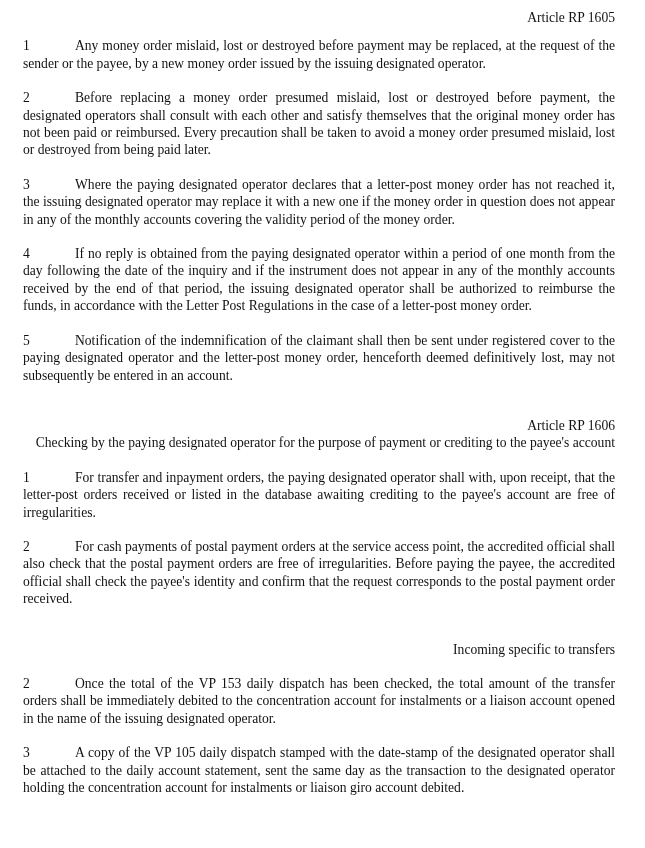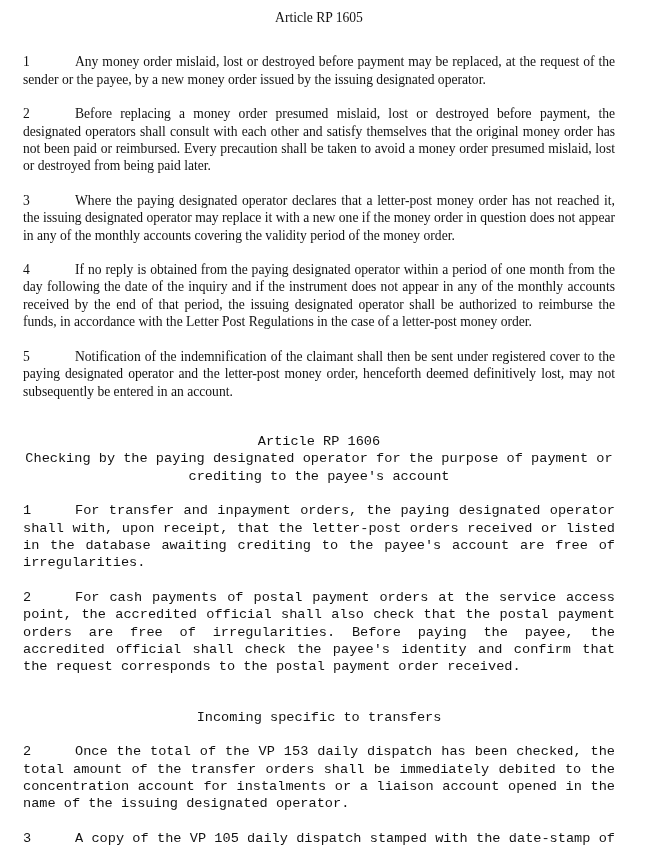--- a/index.html
+++ b/index.html
@@ -20,49 +20,48 @@
       width: 592px;
       font-family: "Liberation Serif", "DejaVu Serif", serif;
       font-size: 13.6px;
       line-height: 17.4px;
     }
     .article {
       margin: 0;
     }
     .article + .article {
       margin-top: 33px;
-      font-family: Liberation Mono, monospace;
     }
     .art-head {
       margin: 0;
     }
     .art-num, .art-title {
       display: block;
-      text-align: center;
+      text-align: right;
     }
     .para {
       margin: 17px 0 0 0;
       text-align: justify;
       text-align-last: left;
     }
     .para-num {
       display: inline-block;
       width: 52px;
     }
   </style>
 </head>
 <body>
 
 <div class="page">
 
   <section class="article">
     <div class="art-head">
       <span class="art-num">Article RP 1605</span>
     </div>
-    <p class="para" style="margin-top:27px"><span class="para-num">1</span><span>Any money order mislaid, lost or destroyed before payment may be replaced, at the request of the sender or the payee, by a new money order issued by the issuing designated operator.</span></p>
+    <p class="para" style="margin-top:11px"><span class="para-num">1</span><span>Any money order mislaid, lost or destroyed before payment may be replaced, at the request of the sender or the payee, by a new money order issued by the issuing designated operator.</span></p>
     <p class="para"><span class="para-num">2</span><span>Before replacing a money order presumed mislaid, lost or destroyed before payment, the designated operators shall consult with each other and satisfy themselves that the original money order has not been paid or reimbursed. Every precaution shall be taken to avoid a money order presumed mislaid, lost or destroyed from being paid later.</span></p>
     <p class="para"><span class="para-num">3</span><span>Where the paying designated operator declares that a letter-post money order has not reached it, the issuing designated operator may replace it with a new one if the money order in question does not appear in any of the monthly accounts covering the validity period of the money order.</span></p>
     <p class="para"><span class="para-num">4</span><span>If no reply is obtained from the paying designated operator within a period of one month from the day following the date of the inquiry and if the instrument does not appear in any of the monthly accounts received by the end of that period, the issuing designated operator shall be authorized to reimburse the funds, in accordance with the Letter Post Regulations in the case of a letter-post money order.</span></p>
     <p class="para"><span class="para-num">5</span><span>Notification of the indemnification of the claimant shall then be sent under registered cover to the paying designated operator and the letter-post money order, henceforth deemed definitively lost, may not subsequently be entered in an account.</span></p>
   </section>
 
   <section class="article">
     <div class="art-head">
       <span class="art-num">Article RP 1606</span>
       <span class="art-title">Checking by the paying designated operator for the purpose of payment or crediting to the payee's account</span>

